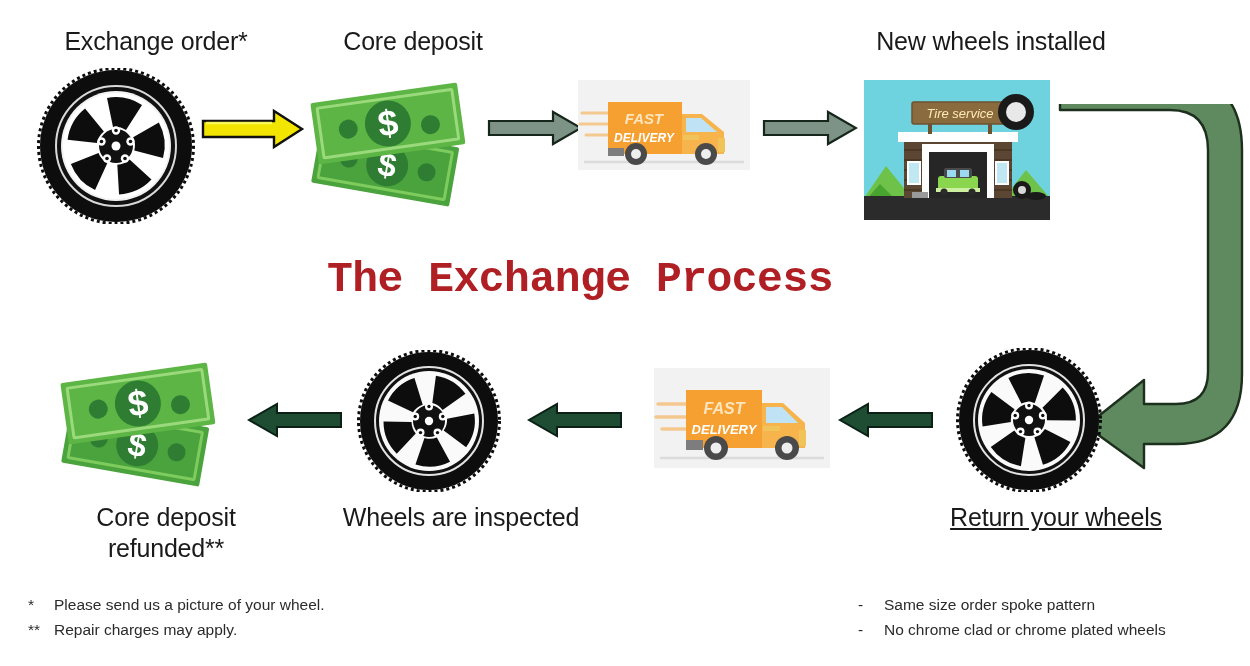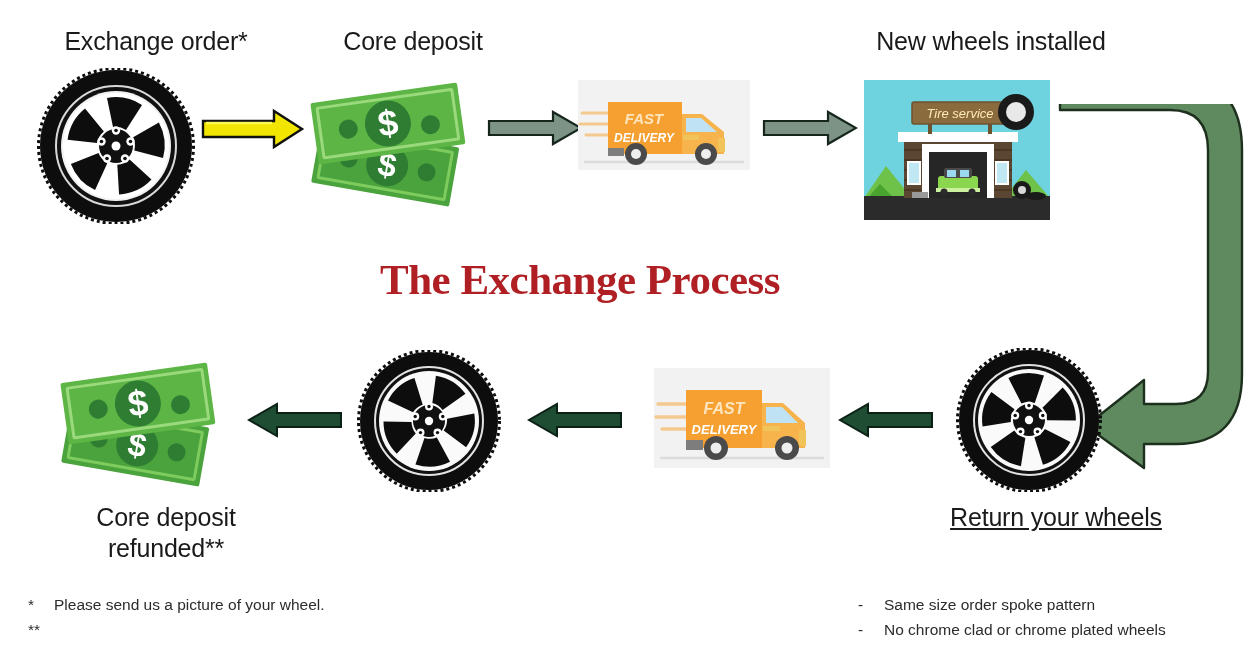--- a/index.html
+++ b/index.html
@@ -26,21 +26,21 @@
     font-family: "Liberation Sans", sans-serif;
     font-size: 25px;
     color: #1a1a1a;
     text-align: center;
     line-height: 1.22;
     letter-spacing: -0.2px;
     white-space: pre-line;
     margin-left: 26px;
   }
   .diagram-title {
-    font-family: Liberation Serif, serif;
+    font-family: Liberation Mono, monospace;
     font-size: 43px;
     font-weight: bold;
     color: #b01f24;
     letter-spacing: -0.5px;
     text-align: center;
     white-space: nowrap;
   }
   .footnote-block {
     font-family: "Liberation Sans", sans-serif;
     font-size: 15.5px;
@@ -433,30 +433,32 @@
         <circle cx="65.5" cy="83.6" r="1.7"></circle>
         <circle cx="60.2" cy="67.5" r="1.7"></circle>
       </g>
       <circle cx="74" cy="72" r="4.2" fill="#ffffff"></circle>
     </svg>
   </div>
 
   <div class="abs step-label" style="left:10px; top:502px; width:260px;">Core deposit
 refunded**</div>
 
+  <div class="abs step-label" style="left:290px; top:502px; width:290px;">Wheels are inspected</div>
 
   <div class="abs step-label" style="left:885px; top:502px; width:290px;text-decoration:underline;">Return your wheels</div>
 
   <div class="abs footnote-block" style="left:28px; top:592px; width:460px;">
     <div class="footnote-row">
       <span class="footnote-marker">*</span>
       <span class="footnote-text">Please send us a picture of your wheel.</span>
     </div>
     <div class="footnote-row">
       <span class="footnote-marker">**</span>
+      <span class="footnote-text">Repair charges may apply.</span>
     </div>
   </div>
 
   <div class="abs footnote-block" style="left:858px; top:592px; width:400px;">
     <div class="footnote-row">
       <span class="footnote-marker">-</span>
       <span class="footnote-text">Same size order spoke pattern</span>
     </div>
     <div class="footnote-row">
       <span class="footnote-marker">-</span>

